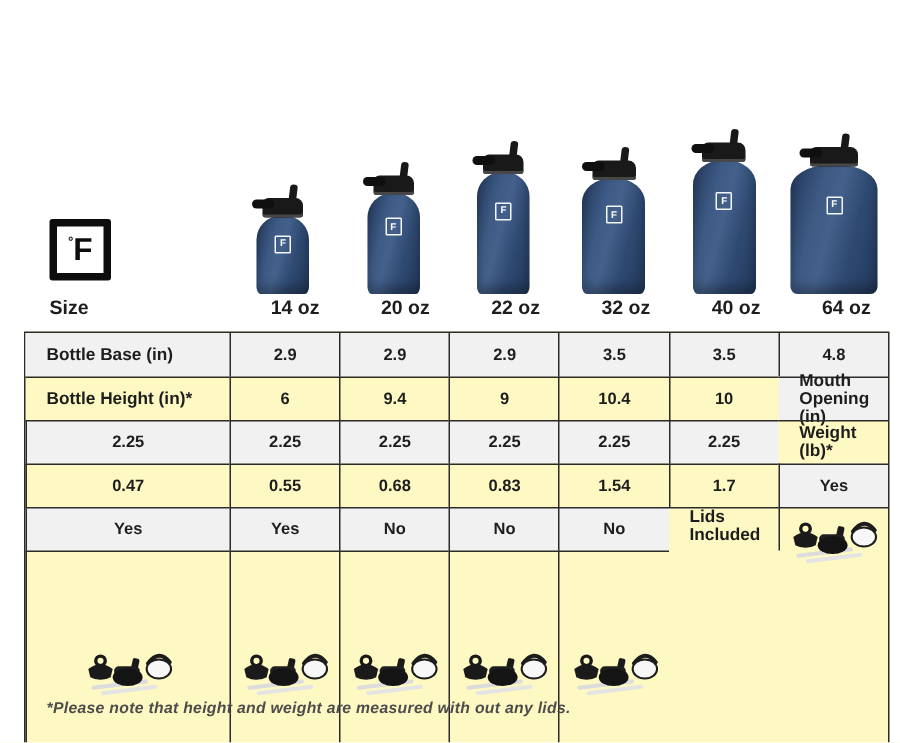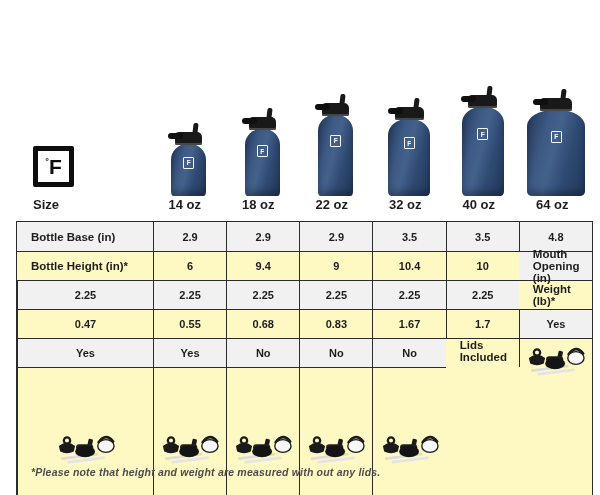--- a/index.html
+++ b/index.html
@@ -31,21 +31,21 @@
     background:#0f0f0f; border-radius:3px;}
   .bottle-body{position:relative; width:100%; margin-top:-1px;
     background:linear-gradient(105deg, var(--navy-dark) 0%, var(--navy-light) 30%, #44618c 46%, var(--navy) 68%, var(--navy-dark) 100%);
     border-radius:45% 45% 8% 8% / 16px 16px 5px 5px;
     box-shadow:inset 0 -5px 7px rgba(0,0,0,.28);
     display:flex; justify-content:center;}
   .bottle-logo{position:absolute; width:11px; height:12px; border:1px solid rgba(255,255,255,.95);
     border-radius:1px; color:#fff; font-size:6.5px; font-weight:700;
     display:flex; align-items:center; justify-content:center;}
 
-  .size-labels{position:absolute; left:148px; top:197px; width:441px; display:flex;}
+  .size-labels{position:absolute; left:160px; top:197px; width:441px; display:flex;}
   .size-label{flex:1; text-align:center; font-size:13px; font-weight:700; color:var(--text);}
 
   
   .spec-table{position:absolute; left:16px; top:221px; width:577px; height:294px;
     display:grid; grid-template-columns:136px repeat(6,1fr);
     grid-template-rows:repeat(5,29px) minmax(0,1fr);
     border:1px solid var(--border); background:#fef9c3;}
   .cell{display:flex; align-items:center; justify-content:center;
     font-size:11px; font-weight:700; color:var(--text);
     border-left:1px solid var(--border); border-top:1px solid var(--border);}
@@ -124,21 +124,21 @@
           <div class="cap-handle"></div>
         </div>
         <div class="bottle-body" style="height: 86px;">
           <div class="bottle-logo" style="top: 20.64px;">F</div>
         </div>
       </div>
     </div>
 
   <div class="size-labels" id="size-labels">
       <div class="size-label">14 oz</div>
-      <div class="size-label">18 oz</div>
+      <div class="size-label">20 oz</div>
       <div class="size-label">22 oz</div>
       <div class="size-label">32 oz</div>
       <div class="size-label">40 oz</div>
       <div class="size-label">64 oz</div>
     </div>
 
   <div class="spec-table" id="spec-table">
       <div class="cell c0 r0 alt">Bottle Base (in)</div>
       <div class="cell r0 alt">2.9</div>
       <div class="cell r0 alt">2.9</div>
@@ -157,21 +157,21 @@
       <div class="cell alt">2.25</div>
       <div class="cell alt">2.25</div>
       <div class="cell alt">2.25</div>
       <div class="cell alt">2.25</div>
       <div class="cell alt">2.25</div>
       <div class="cell c0">Weight (lb)*</div>
       <div class="cell">0.47</div>
       <div class="cell">0.55</div>
       <div class="cell">0.68</div>
       <div class="cell">0.83</div>
-      <div class="cell">1.67</div>
+      <div class="cell">1.54</div>
       <div class="cell">1.7</div>
       <div class="cell alt">Yes</div>
       <div class="cell alt">Yes</div>
       <div class="cell alt">Yes</div>
       <div class="cell alt">No</div>
       <div class="cell alt">No</div>
       <div class="cell alt">No</div>
       <div class="cell c0 lids-label">Lids Included</div>
       <div class="cell lids-cell">
   <svg viewBox="0 0 68 42" width="62" height="38">

